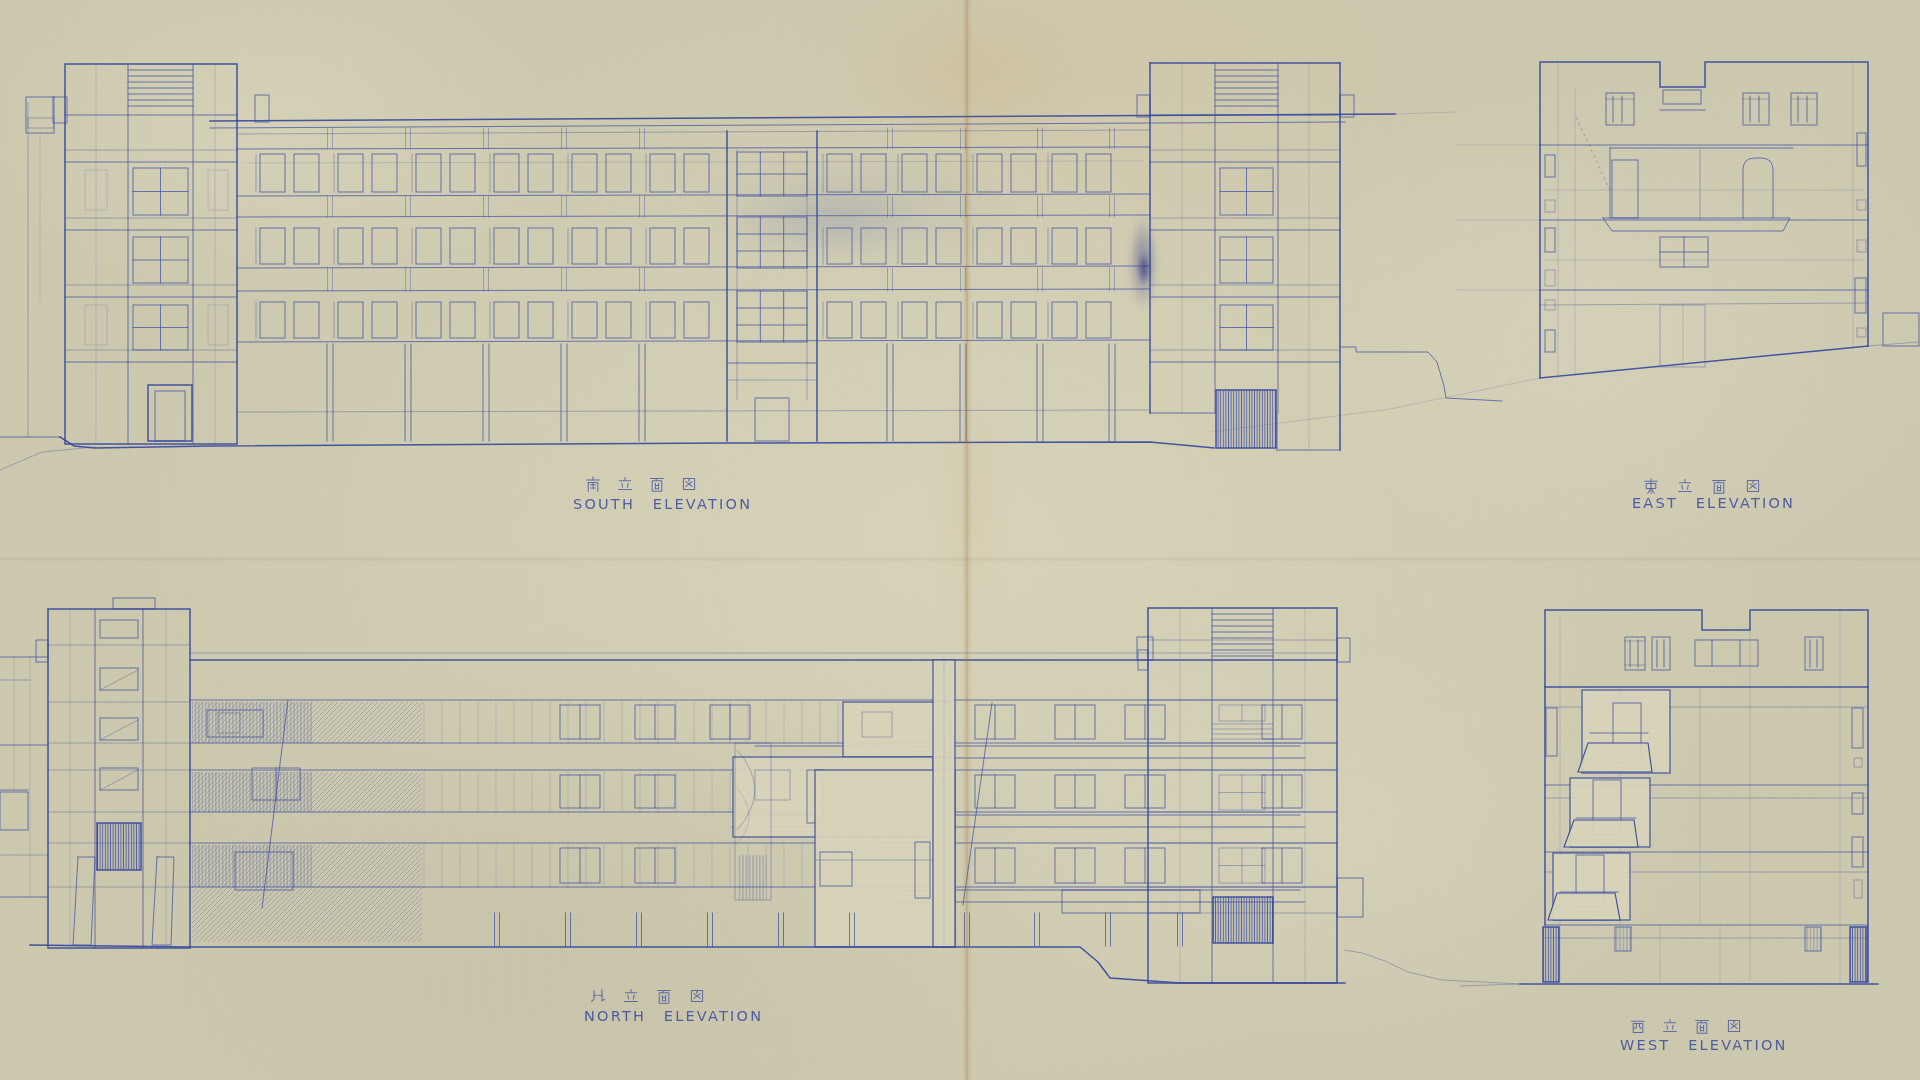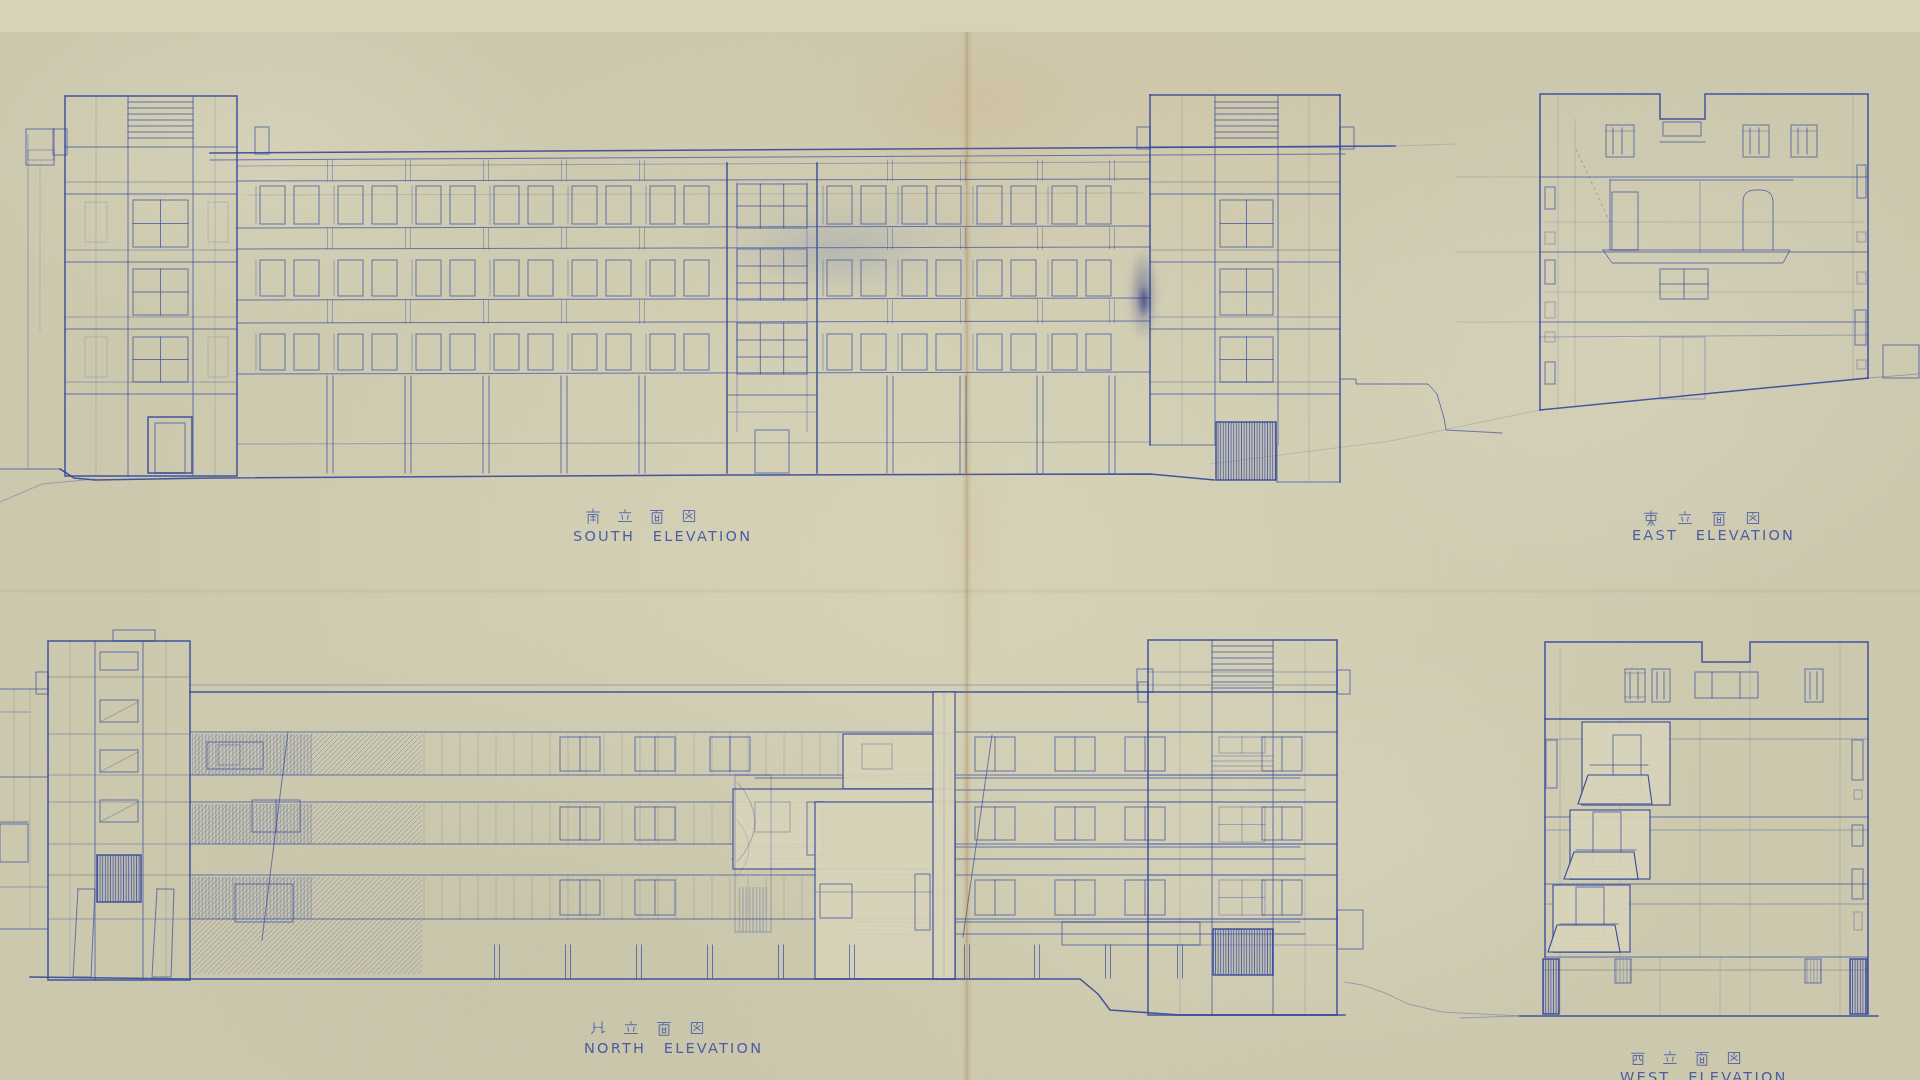--- a/index.html
+++ b/index.html
@@ -1,18 +1,18 @@
 <!DOCTYPE html>
 <html><head>
 <meta charset="utf-8">
 <style>
   html,body{margin:0;padding:0;}
   body{width:1920px;height:1080px;overflow:hidden;position:relative;
        background:#d7d3b9;font-family:"DejaVu Sans",sans-serif;}
-  #sheet{position:absolute;inset:0;margin-top:32px;}
+  #sheet{position:absolute;inset:0;}
   
   #mottle{position:absolute;inset:0;pointer-events:none;
     background:
       radial-gradient(420px 260px at 14% 12%, rgba(255,252,230,.18), rgba(0,0,0,0) 70%),
       radial-gradient(600px 300px at 58% 6%, rgba(214,180,130,.12), rgba(0,0,0,0) 70%),
       radial-gradient(500px 380px at 85% 30%, rgba(255,252,235,.14), rgba(0,0,0,0) 70%),
       radial-gradient(700px 420px at 30% 85%, rgba(150,148,120,.10), rgba(0,0,0,0) 72%),
       radial-gradient(560px 300px at 70% 78%, rgba(255,252,235,.10), rgba(0,0,0,0) 70%),
       radial-gradient(900px 600px at 50% 50%, rgba(0,0,0,0), rgba(110,105,80,.10) 96%);}
   #grain{position:absolute;inset:0;pointer-events:none;opacity:.5;

